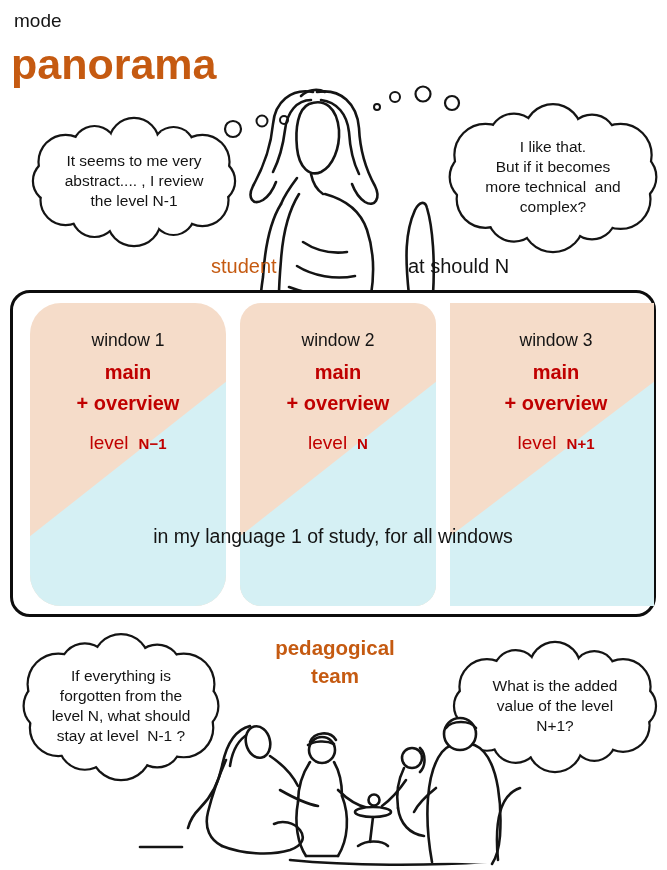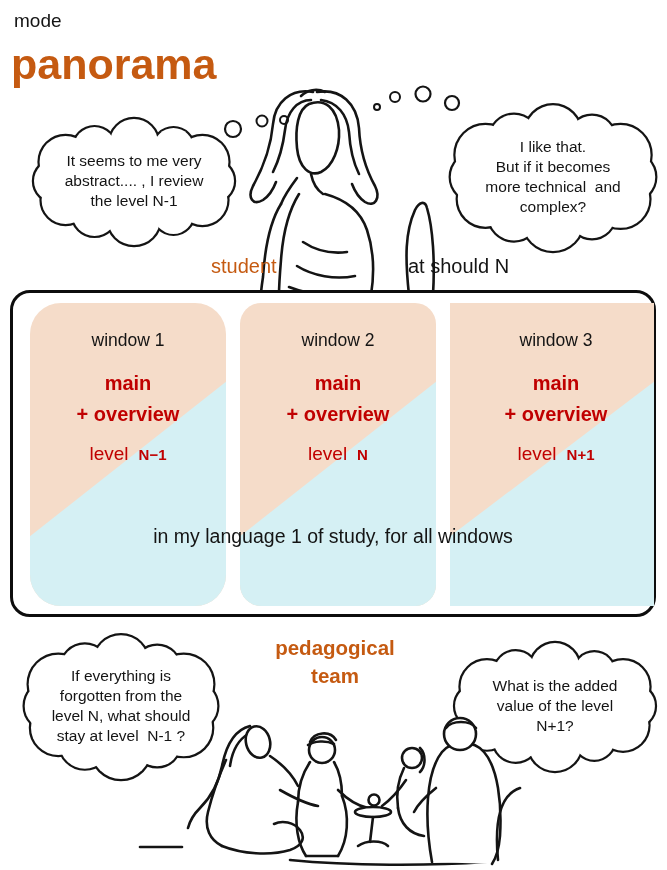--- a/index.html
+++ b/index.html
@@ -37,21 +37,21 @@
     position:absolute; top:10px; width:196px; height:303px;
     background:var(--peach); text-align:center; overflow:hidden;
   }
   #panel-1 { left:17px;border-radius:31px; } #panel-2 { left:227px;border-radius:21px; } #panel-3 { left:437px;padding-left:8px; }
   .panel .blue-half {
     position:absolute; inset:0; background:var(--blue);
     clip-path:polygon(0 77%, 100% 26%, 100% 100%, 0% 100%);
   }
   .panel .content { position:relative; z-index:1; }
   .win-title { margin-top:27px; font-size:17.5px; }
-  .win-main  { margin-top:17px; font-size:20px; font-weight:bold; color:var(--red);
+  .win-main  { margin-top:6px; font-size:20px; font-weight:bold; color:var(--red);
                line-height:1.55; white-space:pre-line; }
   .win-level { margin-top:13px; font-size:19px; color:var(--red); }
   .win-level .lv { font-weight:bold; font-size:15px; margin-left:10px; }
   #box-caption { position:absolute; left:0; right:0; top:232px; text-align:center;
                  font-size:19.5px; z-index:2; }
 
   #team-label { left:240px; top:634px; width:190px; text-align:center; font-size:20.5px;
                 font-weight:bold; color:var(--orange); line-height:1.35; white-space:pre-line; }
 
   #student-art { left:213px; top:82px; width:250px; height:215px; }

